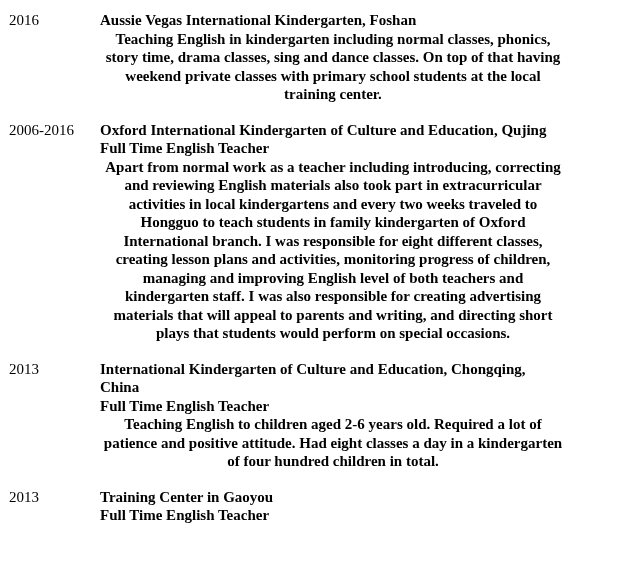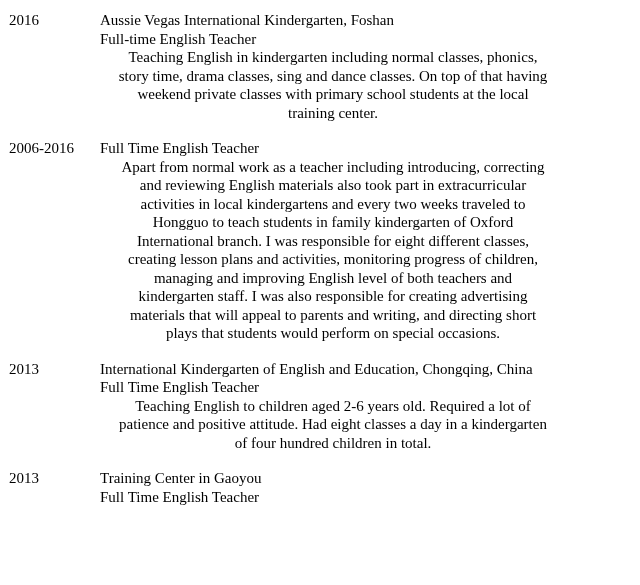--- a/index.html
+++ b/index.html
@@ -30,67 +30,68 @@
   .entry:last-child {
     margin-bottom: 0;
   }
   .period {
     flex: 0 0 91px;
     width: 91px;
   }
   .details {
     flex: 1 1 auto;
     max-width: 530px;
+    font-weight: bold;
   }
   .company, .role {
     white-space: pre-line;
   }
   .description {
     white-space: pre-line;
     text-align: center;
   }
 </style>
 </head>
 <body>
 
 <div class="page">
   <div id="experience-section">
   <div class="entry">
     <div class="period">2016</div>
     <div class="details">
       <div class="company">Aussie Vegas International Kindergarten, Foshan</div>
-      <div class="role">Full-time English Teacher</div>
       <div class="description">Teaching English in kindergarten including normal classes, phonics,
 story time, drama classes, sing and dance classes. On top of that having
 weekend private classes with primary school students at the local
 training center.</div>
     </div>
   </div>
 
   <div class="entry">
     <div class="period">2006-2016</div>
     <div class="details">
+      <div class="company">Oxford International Kindergarten of Culture and Education, Qujing</div>
       <div class="role">Full Time English Teacher</div>
       <div class="description">Apart from normal work as a teacher including introducing, correcting
 and reviewing English materials also took part in extracurricular
 activities in local kindergartens and every two weeks traveled to
 Hongguo to teach students in family kindergarten of Oxford
 International branch. I was responsible for eight different classes,
 creating lesson plans and activities, monitoring progress of children,
 managing and improving English level of both teachers and
 kindergarten staff. I was also responsible for creating advertising
 materials that will appeal to parents and writing, and directing short
 plays that students would perform on special occasions.</div>
     </div>
   </div>
 
   <div class="entry">
     <div class="period">2013</div>
     <div class="details">
-      <div class="company">International Kindergarten of English and Education, Chongqing, China</div>
+      <div class="company">International Kindergarten of Culture and Education, Chongqing, China</div>
       <div class="role">Full Time English Teacher</div>
       <div class="description">Teaching English to children aged 2-6 years old. Required a lot of
 patience and positive attitude. Had eight classes a day in a kindergarten
 of four hundred children in total.</div>
     </div>
   </div>
 
   <div class="entry">
     <div class="period">2013</div>
     <div class="details">

